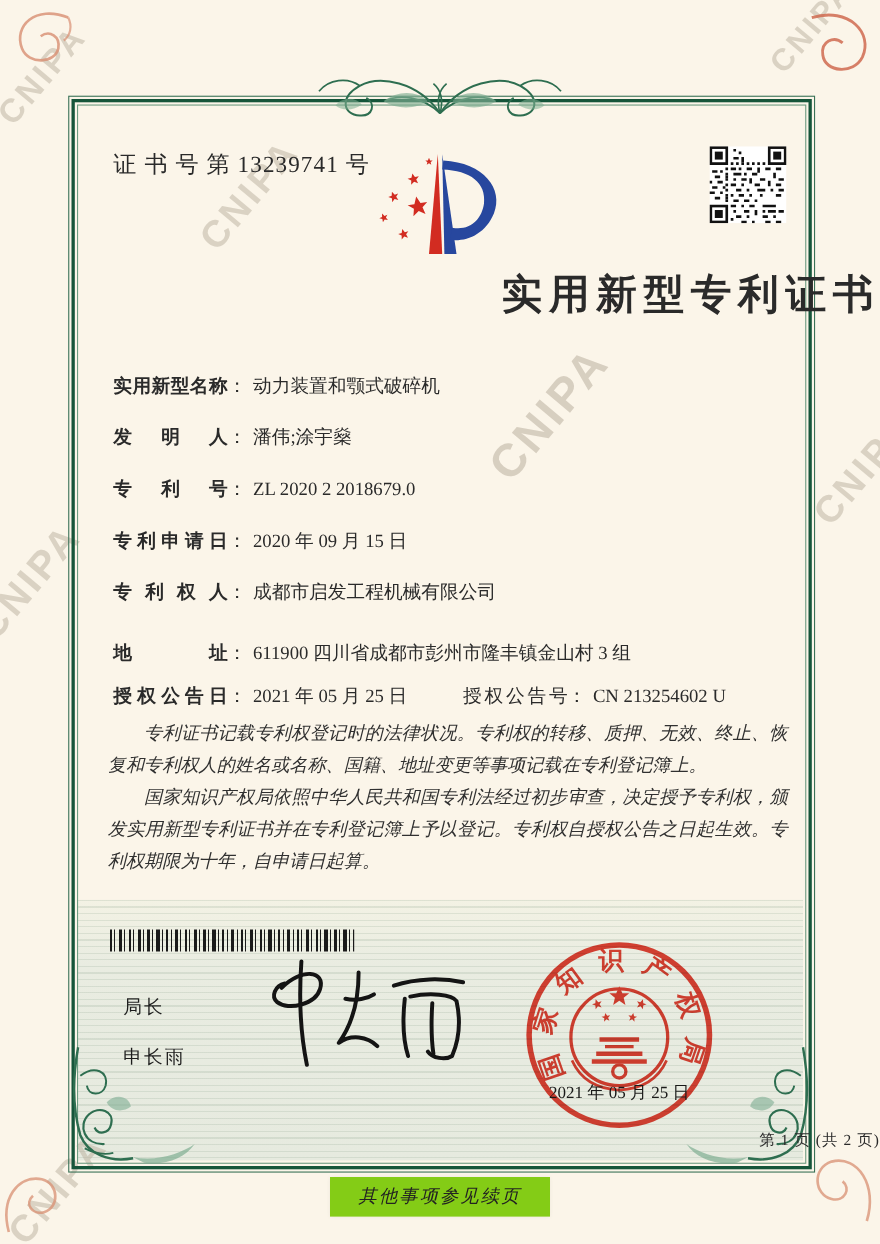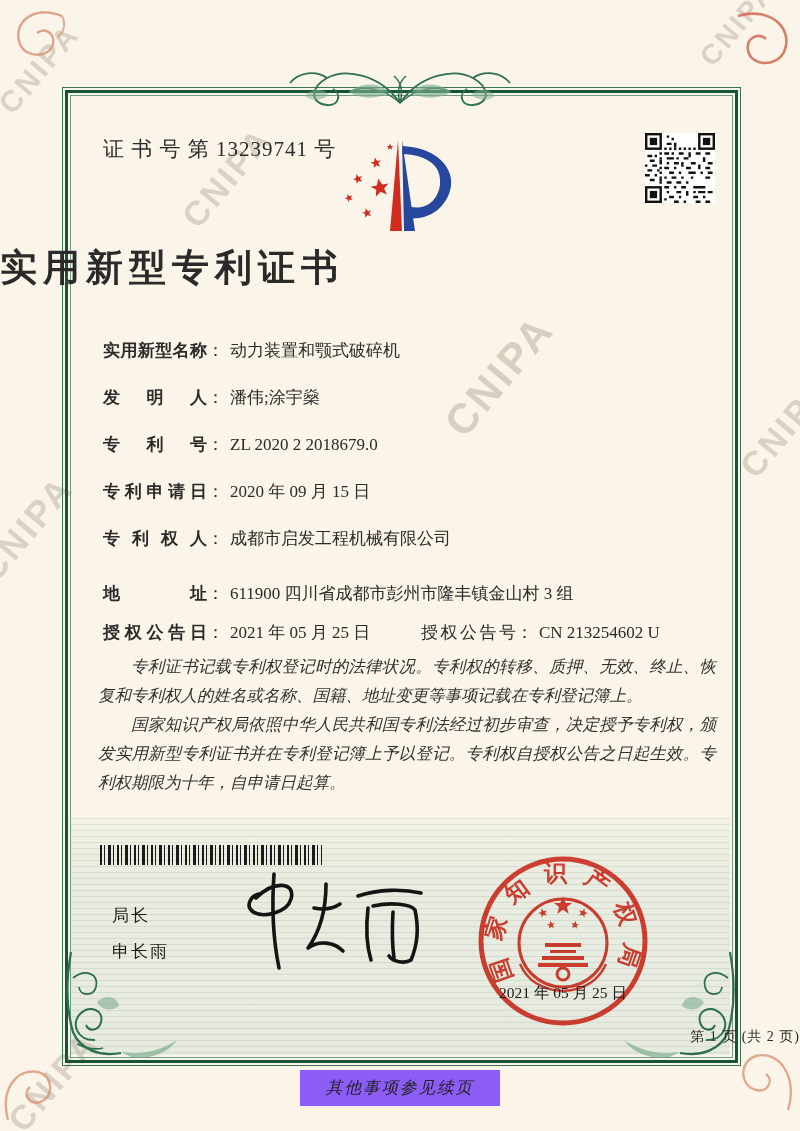--- a/index.html
+++ b/index.html
@@ -35,21 +35,21 @@
   .swirl{position:absolute;z-index:2;}
   .sw-tl{left:8px;top:4px;}
   .sw-tr{left:728px;top:6px;transform:scaleX(-1);}
   .sw-bl{left:0px;top:1052px;}
   .sw-br{left:732px;top:1036px;transform:scaleX(-1);}
 
   
   .cert-no{position:absolute;left:103px;top:135px;font-size:21px;letter-spacing:1px;z-index:5;}
   .logo{position:absolute;left:336px;top:134px;z-index:5;}
   .qr{position:absolute;left:645px;top:133px;z-index:5;}
-  .title{position:absolute;left:0;top:243px;width:100%;text-align:left;font-size:37px;font-weight:bold;
+  .title{position:absolute;left:0;top:243px;width:100%;text-align:right;font-size:37px;font-weight:bold;
          letter-spacing:6px;z-index:5;}
 
   
   .row{position:absolute;left:103px;font-size:17px;z-index:5;white-space:nowrap;}
   .r0{top:339px;} .r1{top:386px;} .r2{top:433px;} .r3{top:480px;} .r4{top:527px;} .r5{top:582px;} .r6{top:621px;}
   .flabel{display:inline-block;width:104px;text-align:justify;text-align-last:justify;font-weight:bold;}
   .flabel5{display:inline-block;width:95px;text-align:justify;text-align-last:justify;}
   .fvalue{margin-left:6px;text-align:right;}
   .grant-group{position:absolute;left:318px;top:0;}
 
@@ -57,27 +57,27 @@
   .body-text{position:absolute;left:98px;top:652px;width:618px;z-index:5;}
   .body-text p{margin:0;font-size:16.5px;line-height:29px;font-style:italic;text-indent:2em;
                font-family:"Liberation Serif","DejaVu Serif",serif;color:#303030;text-align:justify;}
 
   
   .barcode{position:absolute;left:100px;top:845px;width:222px;height:20px;z-index:5;
      background:repeating-linear-gradient(90deg,#1a1a1a 0 2px,rgba(0,0,0,0) 2px 4px,#1a1a1a 4px 5px,
      rgba(0,0,0,0) 5px 8px,#1a1a1a 8px 11px,rgba(0,0,0,0) 11px 13px,#1a1a1a 13px 14px,rgba(0,0,0,0) 14px 17px);}
   .signer{position:absolute;left:112px;top:904px;z-index:5;
           font-family:"Liberation Sans","DejaVu Sans",sans-serif;font-size:17px;color:#1c1c1c;}
-  .signer div{margin-bottom:13px;letter-spacing:2px;}
+  .signer div{margin-bottom:22px;letter-spacing:2px;}
   .signature{position:absolute;left:222px;top:866px;z-index:6;}
   .seal{position:absolute;left:468px;top:846px;z-index:7;mix-blend-mode:multiply;}
   .page-num{position:absolute;left:0;top:1028px;width:100%;text-align:right;font-size:14px;z-index:5;letter-spacing:1px;}
 
   .cont-box{position:absolute;left:50%;top:1070px;transform:translateX(-50%);z-index:5;
-            background:#8b5cf6;padding:7px 26px;box-shadow:0 0 4px rgba(0,0,0,0.06);}
+            background:#84cc16;padding:7px 26px;box-shadow:0 0 4px rgba(0,0,0,0.06);}
   .cont-box span{font-size:16.5px;font-style:italic;letter-spacing:2px;color:#222;}
 </style>
 </head>
 <body>
 
 <div class="page">
 
   <span class="wm w1">CNIPA</span>
   <span class="wm w2">CNIPA</span>
   <span class="wm w3">CNIPA</span>

